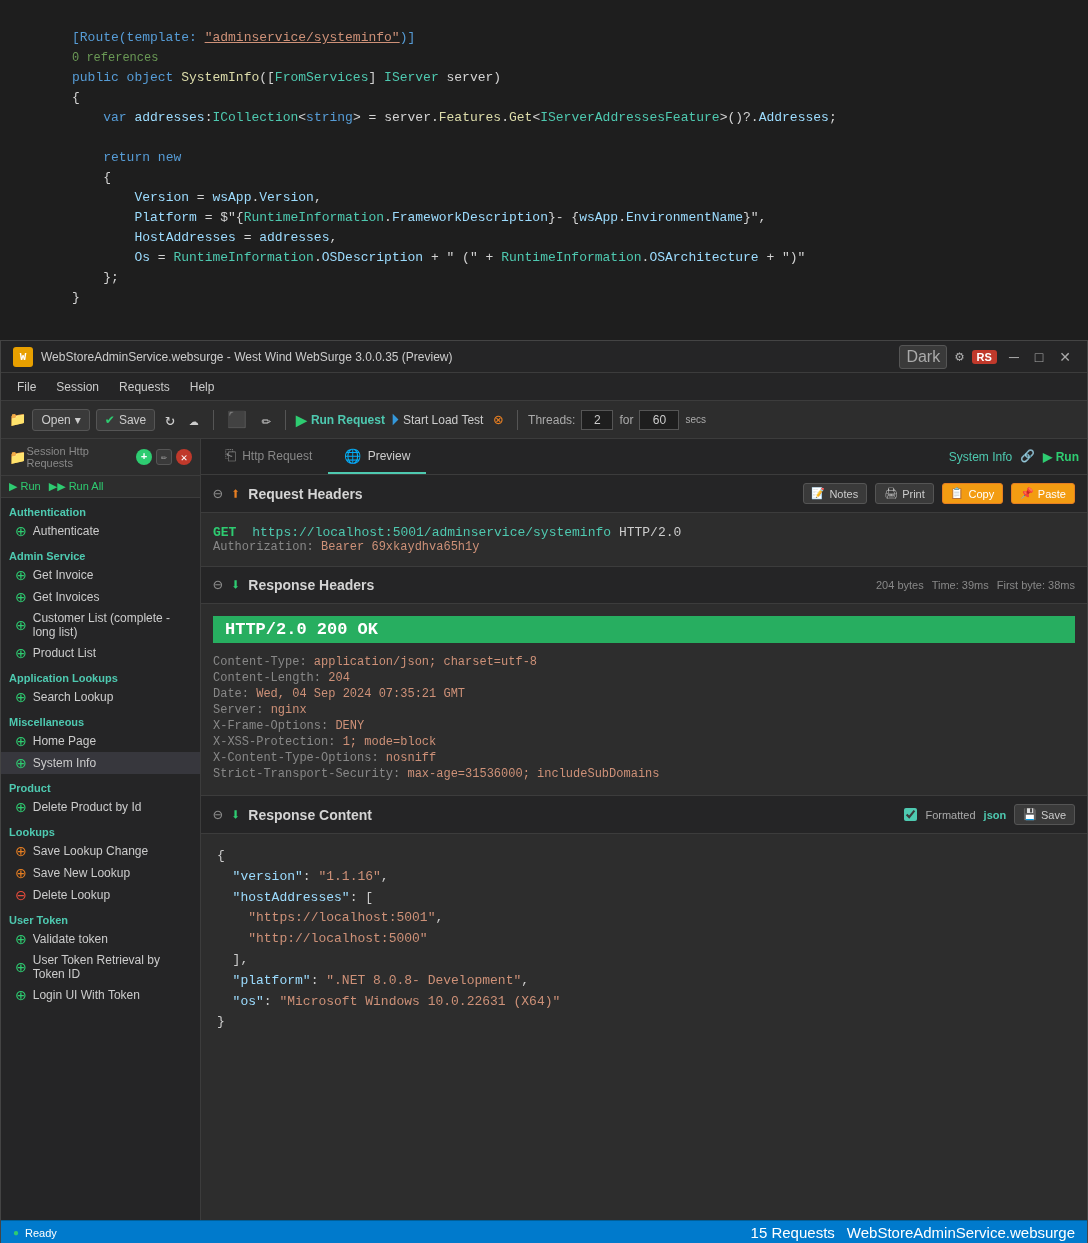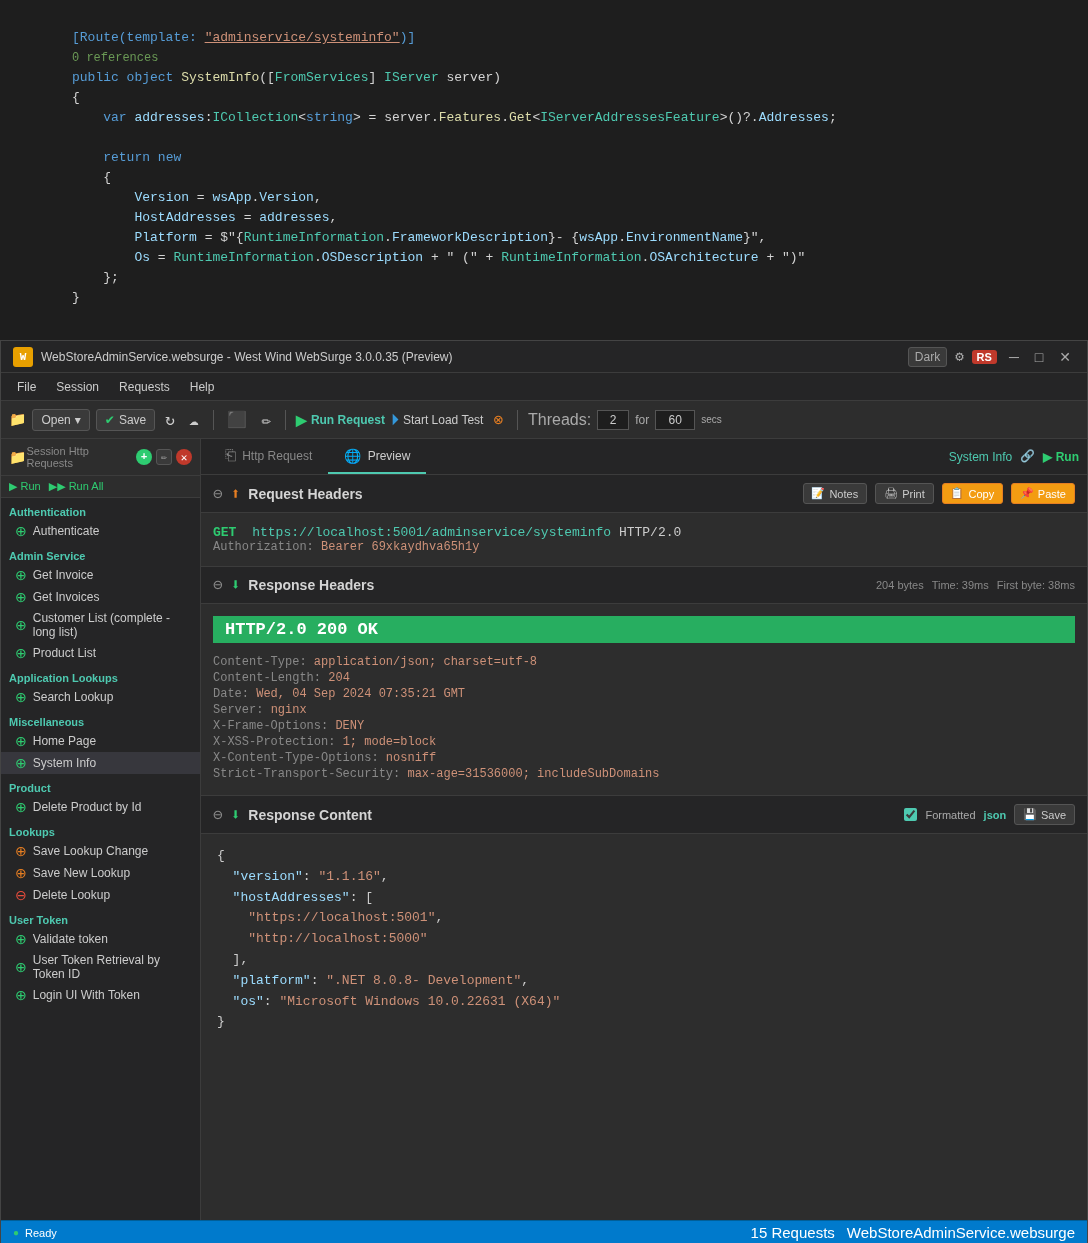--- a/index.html
+++ b/index.html
@@ -55,21 +55,21 @@
       display: flex;
       align-items: center;
       padding: 0 12px;
       border-bottom: 1px solid #3c3c3c;
       justify-content: space-between;
     }
     #title-bar-left { display: flex; align-items: center; gap: 8px; }
     .ws-icon { width: 20px; height: 20px; background: #e8a000; border-radius: 3px; display: flex; align-items: center; justify-content: center; font-weight: bold; color: #fff; font-size: 11px; }
     #title-text { color: #ccc; font-size: 12px; font-family: 'Segoe UI', sans-serif; }
     #title-bar-right { display: flex; align-items: center; gap: 8px; }
-    .theme-btn { color: #aaa; font-size: 12px; font-family: 'Segoe UI', sans-serif; background: #3a3a3a; border: 1px solid #555; border-radius: 3px; padding: 2px 6px; cursor: pointer; }
+    .theme-btn { color: #aaa; font-size: 16px; font-family: 'Segoe UI', sans-serif; background: #3a3a3a; border: 1px solid #555; border-radius: 3px; padding: 2px 6px; cursor: pointer; }
     .gear-btn { color: #aaa; font-size: 14px; cursor: pointer; }
     .rs-badge { background: #c0392b; color: #fff; font-size: 11px; font-weight: bold; padding: 1px 5px; border-radius: 3px; font-family: 'Segoe UI', sans-serif; }
     .win-btn { color: #aaa; font-size: 14px; cursor: pointer; padding: 0 4px; font-family: 'Segoe UI', sans-serif; }
 
     
     #menu-bar {
       background: #252526;
       height: 28px;
       display: flex;
       align-items: center;
@@ -88,21 +88,21 @@
       padding: 0 8px;
       border-bottom: 1px solid #3c3c3c;
       gap: 6px;
     }
     .tb-btn { display: flex; align-items: center; gap: 4px; color: #ccc; font-size: 12px; font-family: 'Segoe UI', sans-serif; background: #3a3a3a; border: 1px solid #555; border-radius: 3px; padding: 3px 8px; cursor: pointer; }
     .tb-sep { width: 1px; height: 20px; background: #555; margin: 0 4px; }
     .tb-icon-btn { color: #ccc; font-size: 16px; cursor: pointer; padding: 2px 4px; }
     .run-btn { color: #4ec9b0; font-size: 12px; font-family: 'Segoe UI', sans-serif; background: transparent; border: none; cursor: pointer; display: flex; align-items: center; gap: 4px; font-weight: bold; }
     .run-btn .play { color: #2ecc71; font-size: 14px; }
     .load-btn { color: #ccc; font-size: 12px; font-family: 'Segoe UI', sans-serif; background: transparent; border: none; cursor: pointer; display: flex; align-items: center; gap: 4px; }
-    .threads-label { color: #aaa; font-size: 16px; font-family: 'Segoe UI', sans-serif; }
+    .threads-label { color: #aaa; font-size: 12px; font-family: 'Segoe UI', sans-serif; }
     .threads-input { width: 32px; background: #1e1e1e; border: 1px solid #555; color: #ccc; text-align: center; font-size: 12px; padding: 2px; }
     .for-label { color: #aaa; font-size: 12px; font-family: 'Segoe UI', sans-serif; }
     .secs-input { width: 40px; background: #1e1e1e; border: 1px solid #555; color: #ccc; text-align: center; font-size: 12px; padding: 2px; }
     .secs-label { color: #aaa; font-size: 10px; font-family: Liberation Sans, sans-serif; }
 
     
     #main-content {
       display: flex;
       flex: 1;
       overflow: hidden;
@@ -334,25 +334,25 @@
     <div class="code-line">
       <span class="line-num"></span>
       <span class="code-content">    {</span>
     </div>
     <div class="code-line">
       <span class="line-num"></span>
       <span class="code-content">        <span class="prop">Version</span> = <span class="prop">wsApp</span>.<span class="prop">Version</span>,</span>
     </div>
     <div class="code-line">
       <span class="line-num"></span>
+      <span class="code-content">        <span class="prop">Platform</span> = $"{<span class="type">RuntimeInformation</span>.<span class="prop">FrameworkDescription</span>}- {<span class="prop">wsApp</span>.<span class="prop">EnvironmentName</span>}",</span>
+    </div>
+    <div class="code-line">
+      <span class="line-num"></span>
       <span class="code-content">        <span class="prop">HostAddresses</span> = <span class="prop">addresses</span>,</span>
-    </div>
-    <div class="code-line">
-      <span class="line-num"></span>
-      <span class="code-content">        <span class="prop">Platform</span> = $"{<span class="type">RuntimeInformation</span>.<span class="prop">FrameworkDescription</span>}- {<span class="prop">wsApp</span>.<span class="prop">EnvironmentName</span>}",</span>
     </div>
     <div class="code-line">
       <span class="line-num"></span>
       <span class="code-content">        <span class="prop">Os</span> = <span class="type">RuntimeInformation</span>.<span class="prop">OSDescription</span> + " (" + <span class="type">RuntimeInformation</span>.<span class="prop">OSArchitecture</span> + ")"</span>
     </div>
     <div class="code-line">
       <span class="line-num"></span>
       <span class="code-content">    };</span>
     </div>
     <div class="code-line">

